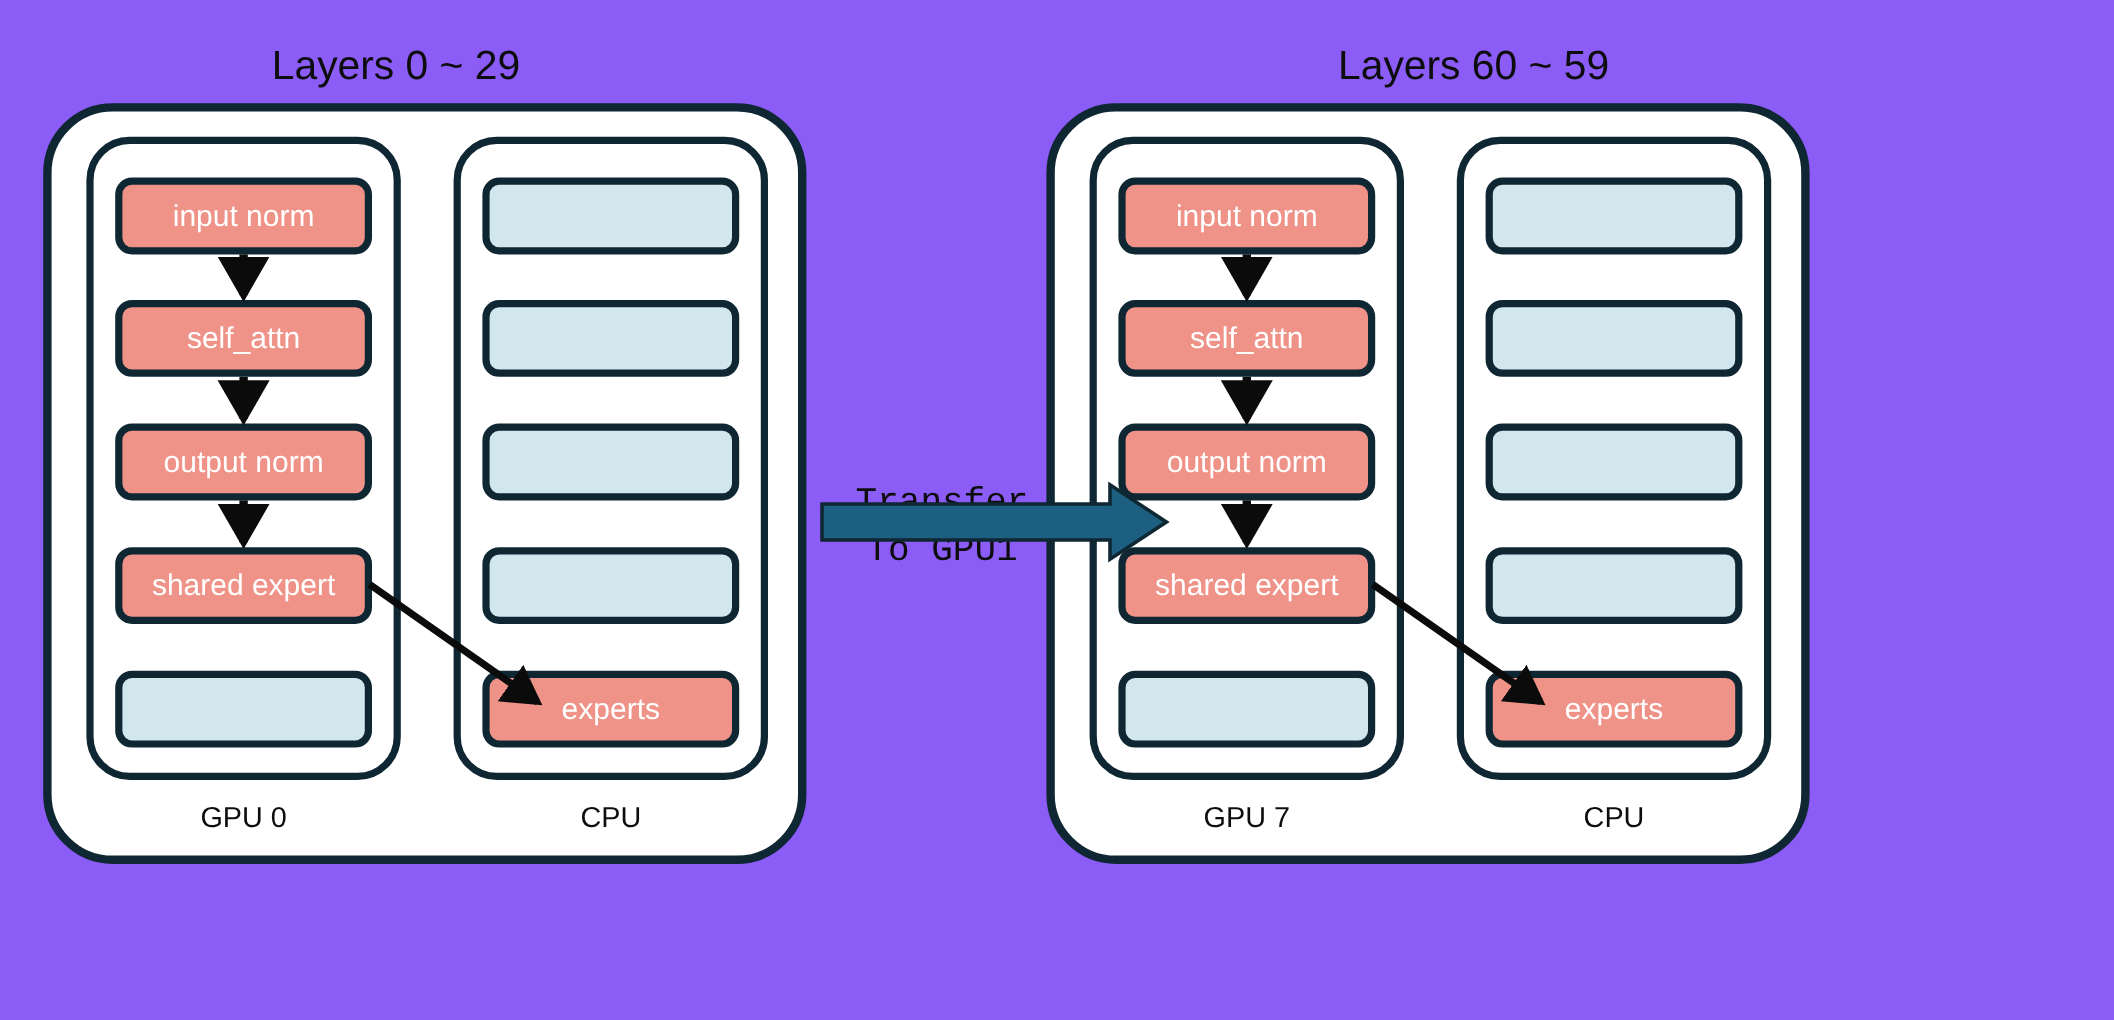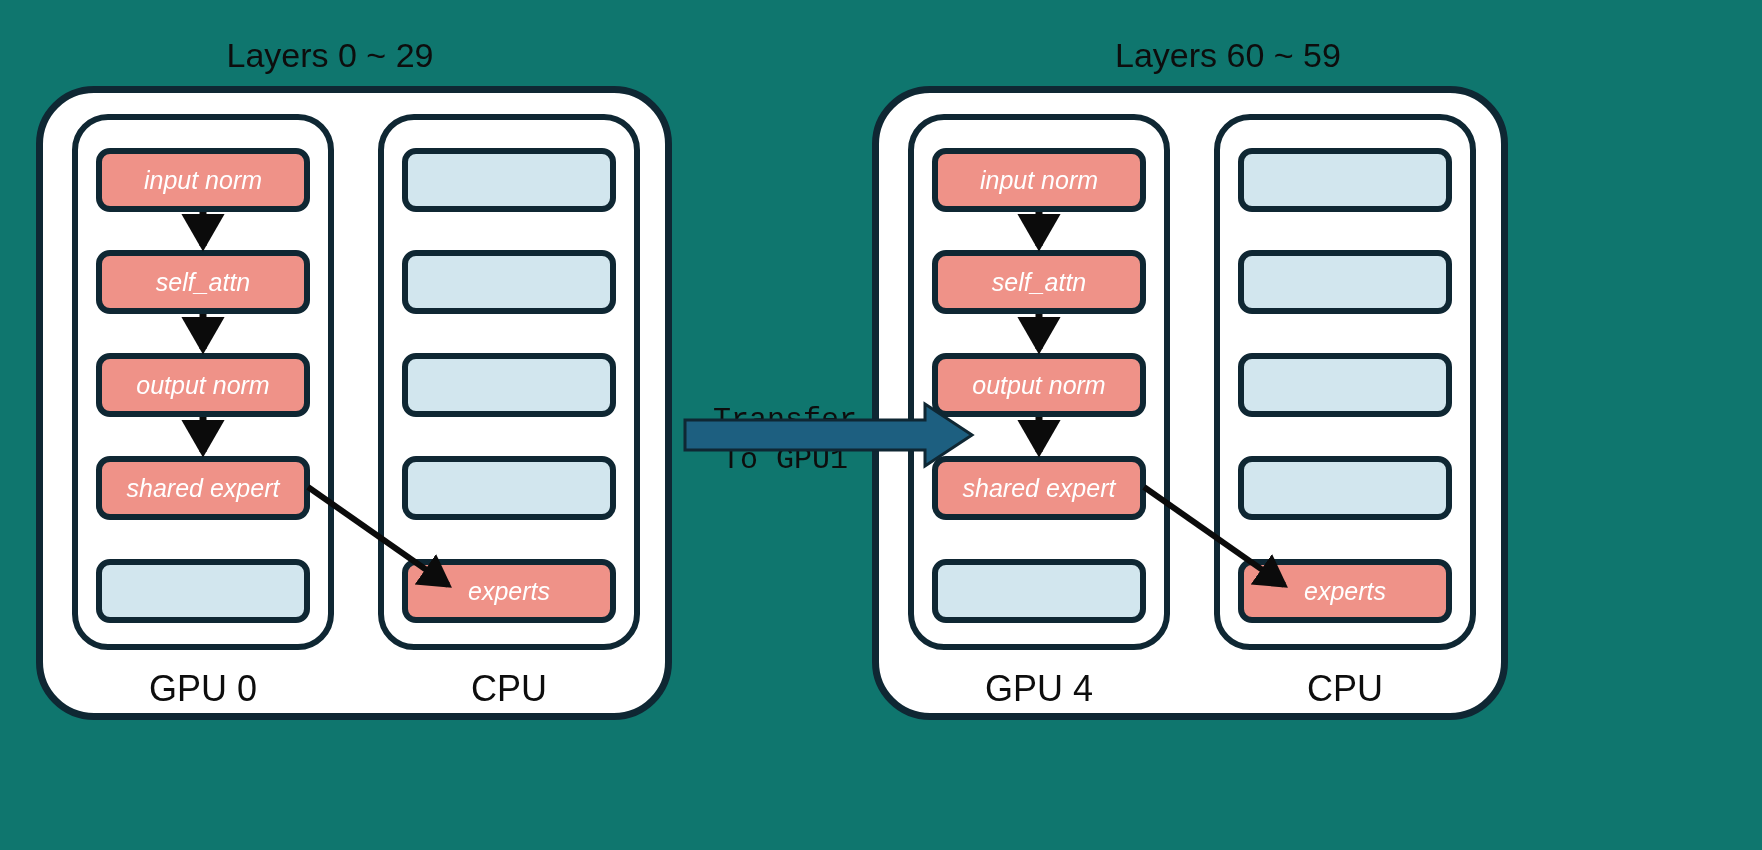--- a/index.html
+++ b/index.html
@@ -7,21 +7,21 @@
     padding: 0;
     background: #ffffff;
   }
   body {
     font-family: "Liberation Sans", sans-serif;
   }
   #canvas {
     position: relative;
     width: 1762px;
     height: 850px;
-    background: #0f766e;
+    background: #8b5cf6;
     overflow: hidden;
   }
   #svg-layer {
     position: absolute;
     left: 0;
     top: 0;
     width: 1762px;
     height: 850px;
     pointer-events: none;
   }
@@ -63,29 +63,28 @@
     position: absolute;
     box-sizing: border-box;
     border: 6px solid #0f2733;
     border-radius: 14px;
     display: flex;
     align-items: center;
     justify-content: center;
     font-size: 25px;
     color: #ffffff;
     white-space: nowrap;
-    font-style: italic;
   }
   .unit.red   { background: #ef9288; }
   .unit.blue  { background: #d2e6ee; }
 
   
   .device-label {
     position: absolute;
-    font-size: 36px;
+    font-size: 24px;
     color: #0d0d0d;
     text-align: center;
     white-space: nowrap;
   }
 
   
   #transfer-caption {
     position: absolute;
     left: 690px;
     top: 400px;
@@ -177,21 +176,21 @@
   <div class="unit blue" style="left:1238px; top:353px; width:214px; height:64px;">
     <span></span>
   </div>
   <div class="unit blue" style="left:1238px; top:456px; width:214px; height:64px;">
     <span></span>
   </div>
   <div class="unit red" style="left:1238px; top:559px; width:214px; height:64px;">
     <span>experts</span>
   </div>
 
-  <div class="device-label" style="left:939px; top:668px; width:200px;">GPU 4</div>
+  <div class="device-label" style="left:939px; top:668px; width:200px;">GPU 7</div>
   <div class="device-label" style="left:1245px; top:668px; width:200px;">CPU</div>
 
   <div id="transfer-caption">
     <span>Transfer</span>
     <span>To GPU1</span>
   </div>
 
   <svg id="svg-layer" viewBox="0 0 1762 850">
     <defs>
       <marker id="head-black" markerWidth="7" markerHeight="7" refX="4.6" refY="3.5" orient="auto" markerUnits="strokeWidth">

